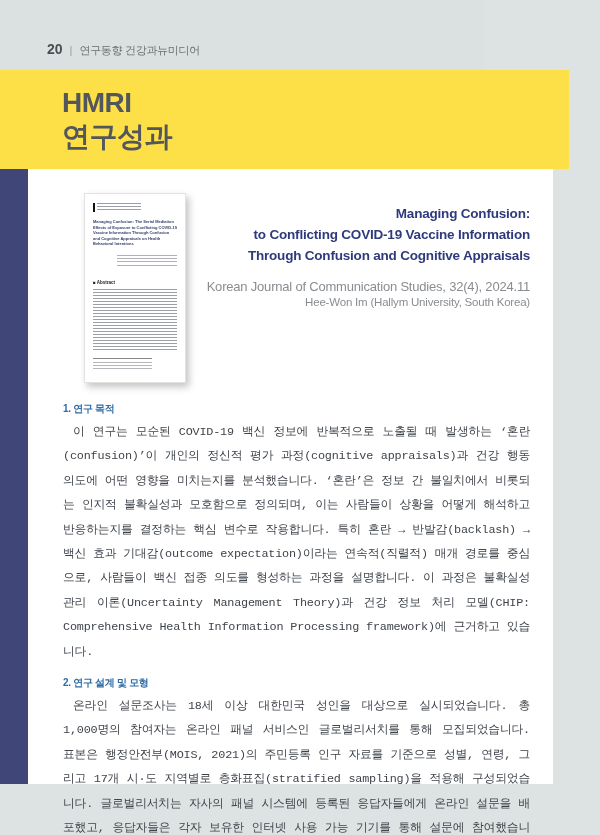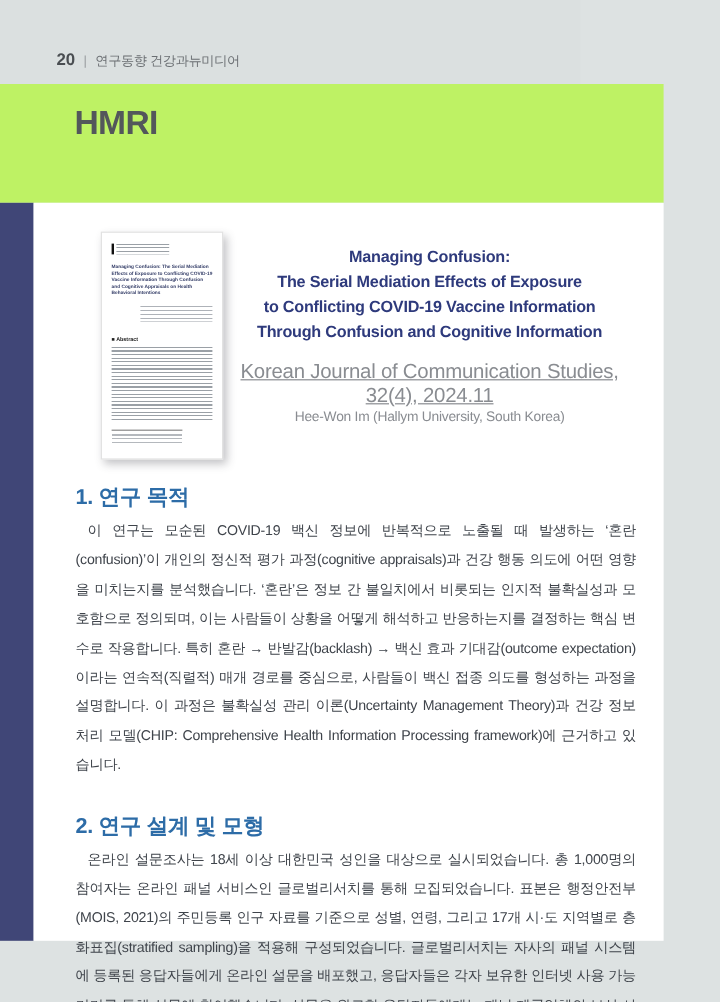--- a/index.html
+++ b/index.html
@@ -19,21 +19,22 @@
     position:absolute;left:47px;top:41px;
     display:flex;align-items:baseline;gap:7px;
     color:#6a6e72;
   }
   .running-header .pageno{font-size:14px;font-weight:bold;color:#4a4e52;}
   .running-header .sep{font-size:11px;color:#9a9ea1;}
   .running-header .pub{font-size:11px;color:#6a6e72;letter-spacing:-0.3px;text-align:center;}
   
   .hmri-band{
     position:absolute;left:0;top:70px;width:553px;height:99px;
-    background:#bef264;
+    background:#fde047;
+    padding-left:16px;
   }
   .hmri-title{
     position:absolute;left:62px;top:16px;
     font-size:28px;font-weight:bold;color:#53575b;
     line-height:34px;letter-spacing:-0.5px;
   }
   
   .page{
     position:absolute;left:28px;top:169px;width:525px;height:615px;
     background:#ffffff;
@@ -81,61 +82,62 @@
     background:repeating-linear-gradient(to bottom,#9aa0a6 0 1px,transparent 1px 3px);
     margin-bottom:7px;
   }
   .thumb .tfoot{
     width:70%;height:10px;border-top:0.5px solid #888;padding-top:2px;
     background:repeating-linear-gradient(to bottom,#b4b8bd 0 1px,transparent 1px 3px);
     background-clip:content-box;
   }
   
   .article-head{
-    flex:1;text-align:center;padding-top:10px;
+    flex:1;text-align:right;padding-top:10px;
   }
   .article-title{
     font-size:13.5px;font-weight:bold;color:#2e3a7c;
     line-height:21px;letter-spacing:-0.2px;
   }
   .journal-line{
-    margin-top:13px;font-size:17px;color:#898c91;letter-spacing:-0.2px;text-decoration:underline;
+    margin-top:13px;font-size:13px;color:#898c91;letter-spacing:-0.2px;
   }
   .author-lines{
     font-size:11.5px;color:#898c91;line-height:17px;letter-spacing:-0.2px;
   }
   
   .sections{padding:0 23px 0 35px;}
   .sec-heading{
-    font-size:18px;font-weight:bold;color:#2d6ca7;
+    font-size:10px;font-weight:bold;color:#2d6ca7;
     letter-spacing:-0.3px;
   }
   .sec1-heading{margin-top:18px;}
-  .sec2-heading{margin-top:26px;}
+  .sec2-heading{margin-top:12px;}
   .body-para{
     font-size:11.8px;color:#3f444b;line-height:24.4px;
     text-align:justify;letter-spacing:-0.2px;
     margin:4px 0 0 0;
   }
-  .body-para.indent{text-indent:10px;}
+  .body-para.indent{text-indent:10px;font-family:Liberation Mono, monospace;}
 </style>
 </head>
 <body>
 
 <div class="top-band">
   <div class="running-header">
     <span class="pageno">20</span>
     <span class="sep">|</span>
     <span class="pub">연구동향 건강과뉴미디어</span>
   </div>
 </div>
 
 <div class="hmri-band">
   <div class="hmri-title">
     <div>HMRI</div>
+    <div>연구성과</div>
   </div>
 </div>
 
 <div class="accent-bar"></div>
 
 <div class="page">
 
   <div class="article-row">
     <div class="thumb">
       <div class="jinfo">
@@ -145,23 +147,22 @@
       <div class="ttitle">Managing Confusion: The Serial Mediation Effects of Exposure to Conflicting COVID-19 Vaccine Information Through Confusion and Cognitive Appraisals on Health Behavioral Intentions</div>
       <div class="tauthors"></div>
       <div class="tabstract-h">■ Abstract</div>
       <div class="tabstract"></div>
       <div class="tfoot"></div>
     </div>
 
     <div class="article-head">
       <div class="article-title">
         <div>Managing Confusion:</div>
-        <div>The Serial Mediation Effects of Exposure</div>
         <div>to Conflicting COVID-19 Vaccine Information</div>
-        <div>Through Confusion and Cognitive Information</div>
+        <div>Through Confusion and Cognitive Appraisals</div>
       </div>
       <div class="journal-line">Korean Journal of Communication Studies, 32(4), 2024.11</div>
       <div class="author-lines">
         <div>Hee-Won Im (Hallym University, South Korea)</div>
       </div>
     </div>
   </div>
 
   <div class="sections">
     <div class="sec-heading sec1-heading">1. 연구 목적</div>

